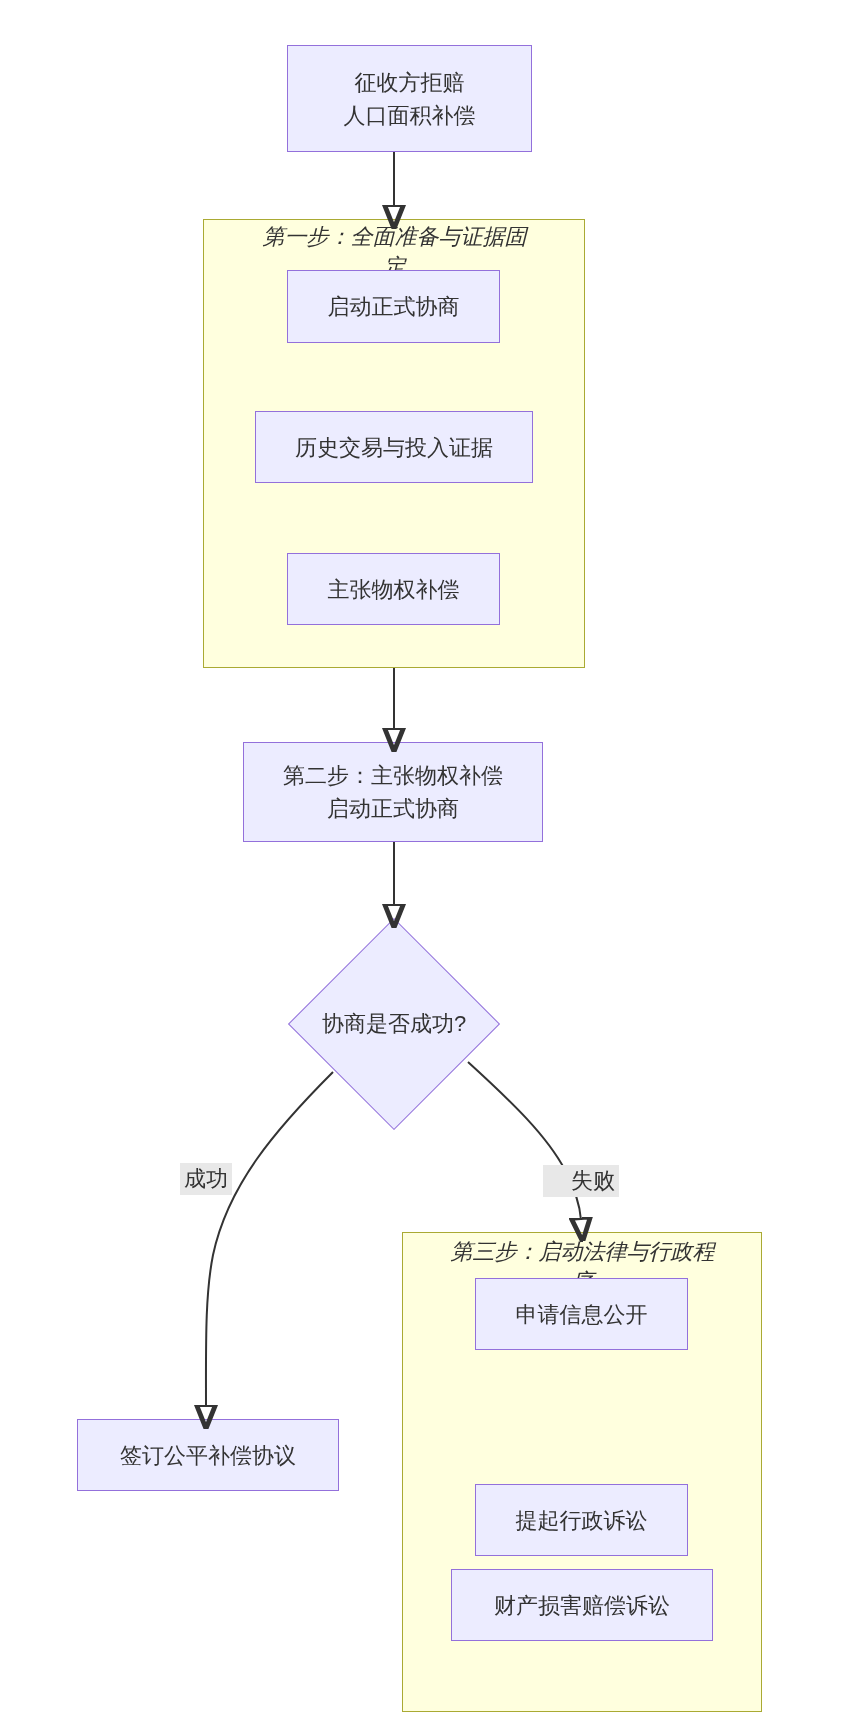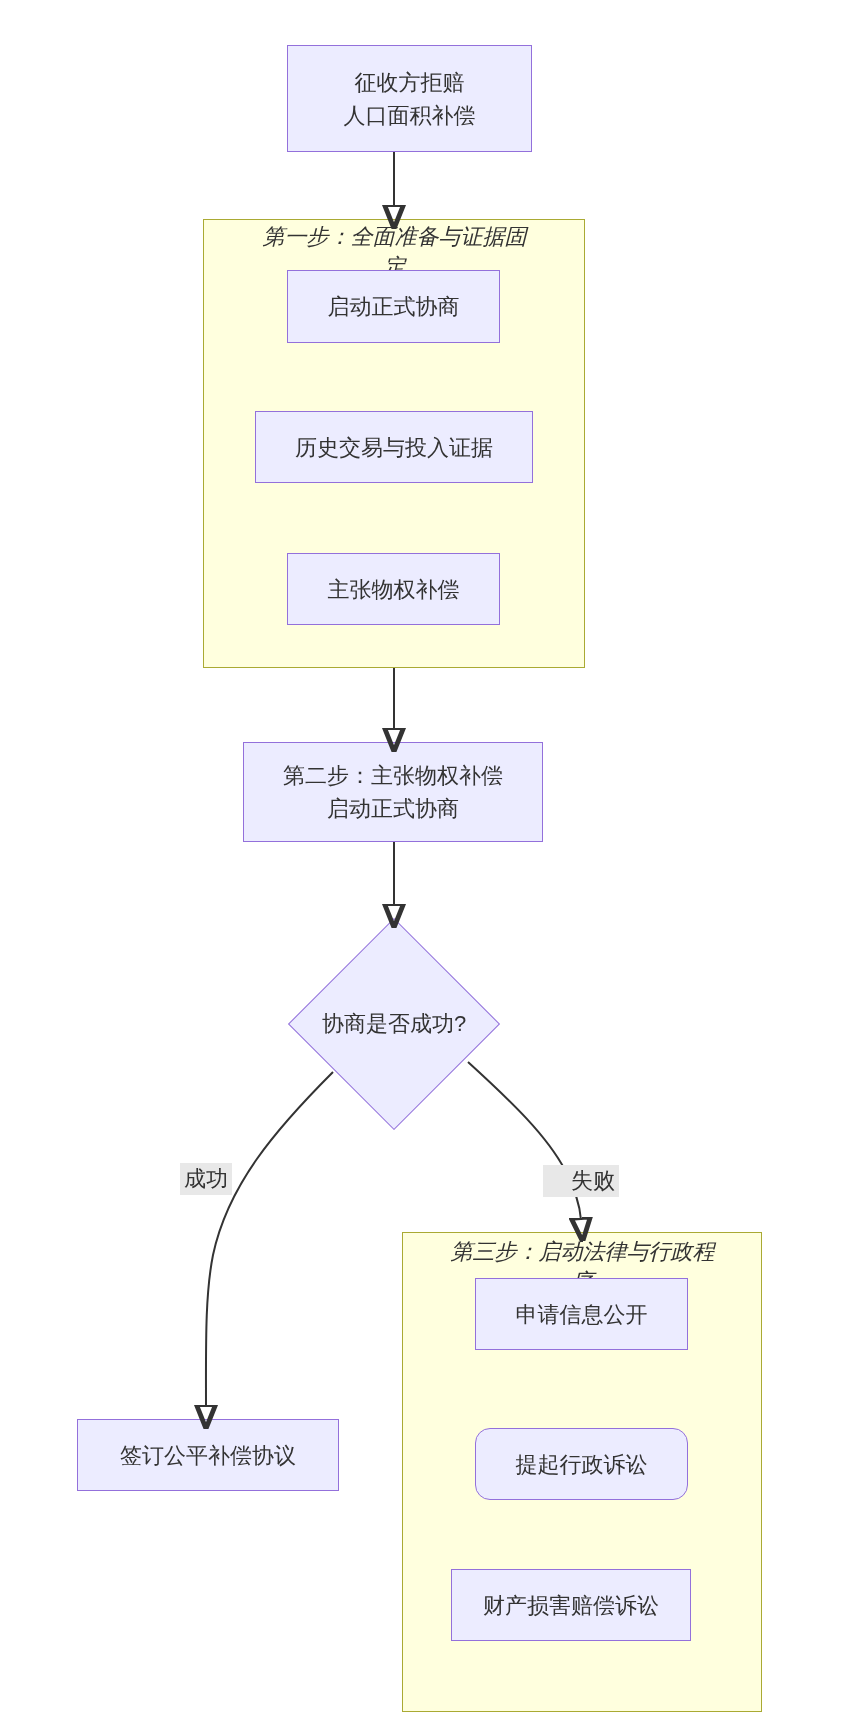--- a/index.html
+++ b/index.html
@@ -90,22 +90,22 @@
 
   <div class="node" style="left:243px; top:742px; width:300px; height:100px;">第二步：主张物权补偿
 启动正式协商</div>
 
   <div class="diamond" style="left:319px; top:949px;"></div>
   <div class="diamond-label" style="left:294px; top:1002px; width:200px; height:44px;">协商是否成功?</div>
 
   <div class="cluster" style="left:402px; top:1232px; width:360px; height:480px;"></div>
   <div class="cluster-title" style="left:446px; top:1237px;">第三步：启动法律与行政程序</div>
   <div class="node" style="left:475px; top:1278px; width:213px; height:72px;">申请信息公开</div>
-  <div class="node" style="left:475px; top:1428px; width:213px; height:72px;border-radius:15px;">提起行政诉讼</div>
-  <div class="node" style="left:451px; top:1569px; width:240px; height:72px;">财产损害赔偿诉讼</div>
+  <div class="node" style="left:475px; top:1484px; width:213px; height:72px;">提起行政诉讼</div>
+  <div class="node" style="left:451px; top:1569px; width:262px; height:72px;">财产损害赔偿诉讼</div>
 
   <div class="node" style="left:77px; top:1419px; width:262px; height:72px;text-align:right;">签订公平补偿协议</div>
 
   <div class="edge-label" style="left:206px; top:1179px;">成功</div>
   <div class="edge-label" style="left:581px; top:1181px;padding-left:28px;">失败</div>
 
   <svg class="edges" width="842" height="1727" viewBox="0 0 842 1727">
     <defs>
       <marker id="arrow" viewBox="0 0 10 10" refX="1" refY="5" markerWidth="12" markerHeight="12" orient="auto-start-reverse">
         <path d="M 0 1 L 10 5 L 0 9 z" fill="#333333" stroke="none"></path>

